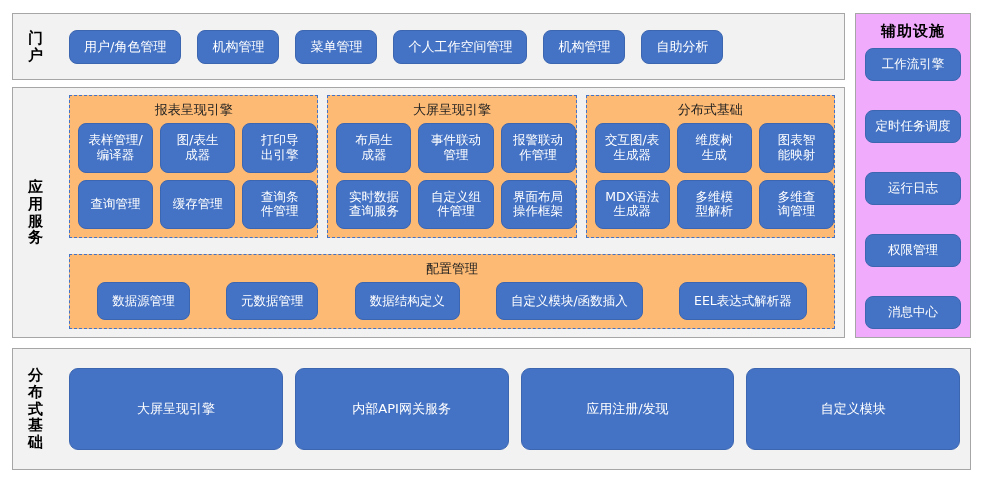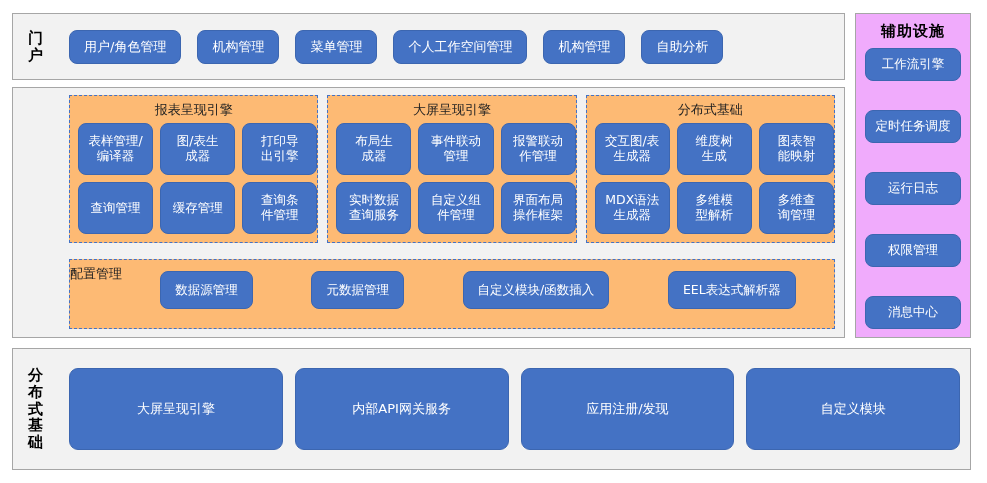--- a/index.html
+++ b/index.html
@@ -147,21 +147,21 @@
   .engine-grid .btn {
     font-size: 12.5px;
     border-radius: 8px;
     padding: 0 2px;
   }
 
   
   #config-group {
     flex: 1;
     display: flex;
-    flex-direction: row;
+    flex-direction: column;
     margin-top: 8px;
   }
   #config-row {
     flex: 1;
     display: flex;
     align-items: center;
     justify-content: space-around;
     gap: 10px;
     padding: 0 14px 8px 14px;
     box-sizing: border-box;
@@ -245,20 +245,23 @@
       <div class="btn">用户/角色管理</div>
       <div class="btn">机构管理</div>
       <div class="btn">菜单管理</div>
       <div class="btn">个人工作空间管理</div>
       <div class="btn">机构管理</div>
       <div class="btn">自助分析</div>
     </div>
   </div>
 
   <div class="frame" id="appsvc-frame">
+    <div class="side-caption">
+      <span>应用服务</span>
+    </div>
 
     <div id="appsvc-body">
 
       <div id="engines-row">
 
         <div class="group">
           <div class="group-title">报表呈现引擎</div>
           <div class="engine-grid">
             <div class="btn">表样管理/
 编译器</div>
@@ -309,20 +312,21 @@
           </div>
         </div>
 
       </div>
 
       <div class="group" id="config-group">
         <div class="group-title">配置管理</div>
         <div id="config-row">
           <div class="btn">数据源管理</div>
           <div class="btn">元数据管理</div>
+          <div class="btn">数据结构定义</div>
           <div class="btn">自定义模块/函数插入</div>
           <div class="btn">EEL表达式解析器</div>
         </div>
       </div>
 
     </div>
   </div>
 
   <div class="frame" id="aux-frame">
     <div id="aux-title">辅助设施</div>

